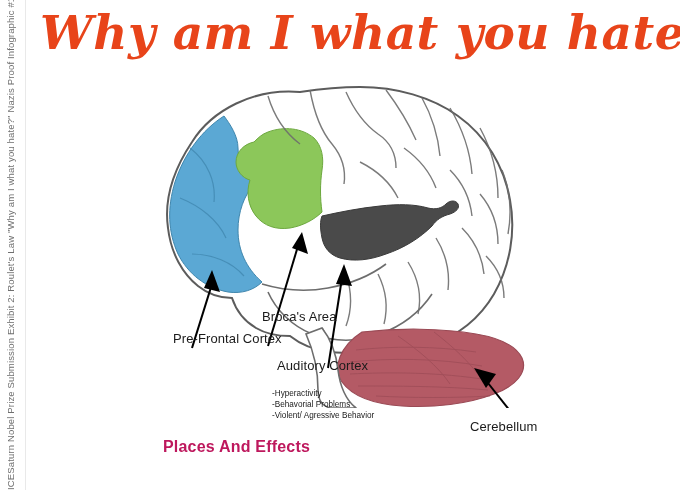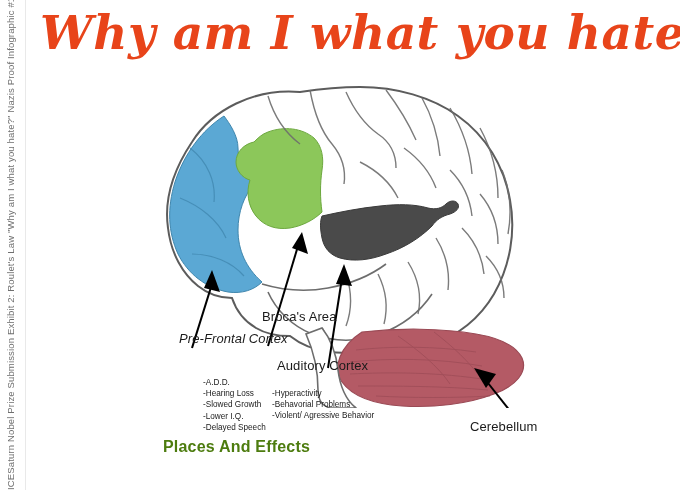--- a/index.html
+++ b/index.html
@@ -69,21 +69,21 @@
   #brain-svg { display: block; width: 420px; height: 330px; }
 
   
   .callout-label {
     position: absolute;
     font-size: 13px;
     color: #1b1b1b;
     white-space: nowrap;
     letter-spacing: 0.1px;
   }
-  #label-prefrontal { left: 179px; top: 331px; font-style: italic; }
+  #label-prefrontal { left: 173px; top: 331px; }
   #label-brocas     { left: 262px; top: 309px; }
   #label-auditory   { left: 277px; top: 358px; }
   #label-cerebellum { left: 470px; top: 419px; text-align: center; }
 
   
   .effects-list {
     position: absolute;
     font-size: 8.2px;
     line-height: 11.2px;
     color: #1b1b1b;
@@ -92,21 +92,21 @@
   #effects-left  { left: 203px; top: 377px; }
   #effects-right { left: 272px; top: 388px; }
 
   
   #footer-heading {
     position: absolute;
     left: 163px;
     top: 438px;
     font-size: 16px;
     font-weight: bold;
-    color: #4d7c0f;
+    color: #be185d;
     letter-spacing: 0.2px;
   }
 </style>
 </head>
 <body>
 
 <div id="page">
 
   <div id="sidebar-rule"></div>
 
@@ -203,27 +203,20 @@
   </div>
 
   <div class="callout-label" id="label-prefrontal">Pre-Frontal Cortex</div>
 
   <div class="callout-label" id="label-brocas">Broca's Area</div>
 
   <div class="callout-label" id="label-auditory">Auditory Cortex</div>
 
   <div class="callout-label" id="label-cerebellum">Cerebellum</div>
 
-  <div class="effects-list" id="effects-left">
-    <div>-A.D.D.</div>
-    <div>-Hearing Loss</div>
-    <div>-Slowed Growth</div>
-    <div>-Lower I.Q.</div>
-    <div>-Delayed Speech</div>
-  </div>
 
   <div class="effects-list" id="effects-right">
     <div>-Hyperactivity</div>
     <div>-Behavorial Problems</div>
     <div>-Violent/ Agressive Behavior</div>
   </div>
 
   <div id="footer-heading">Places And Effects</div>
 
 </div>

